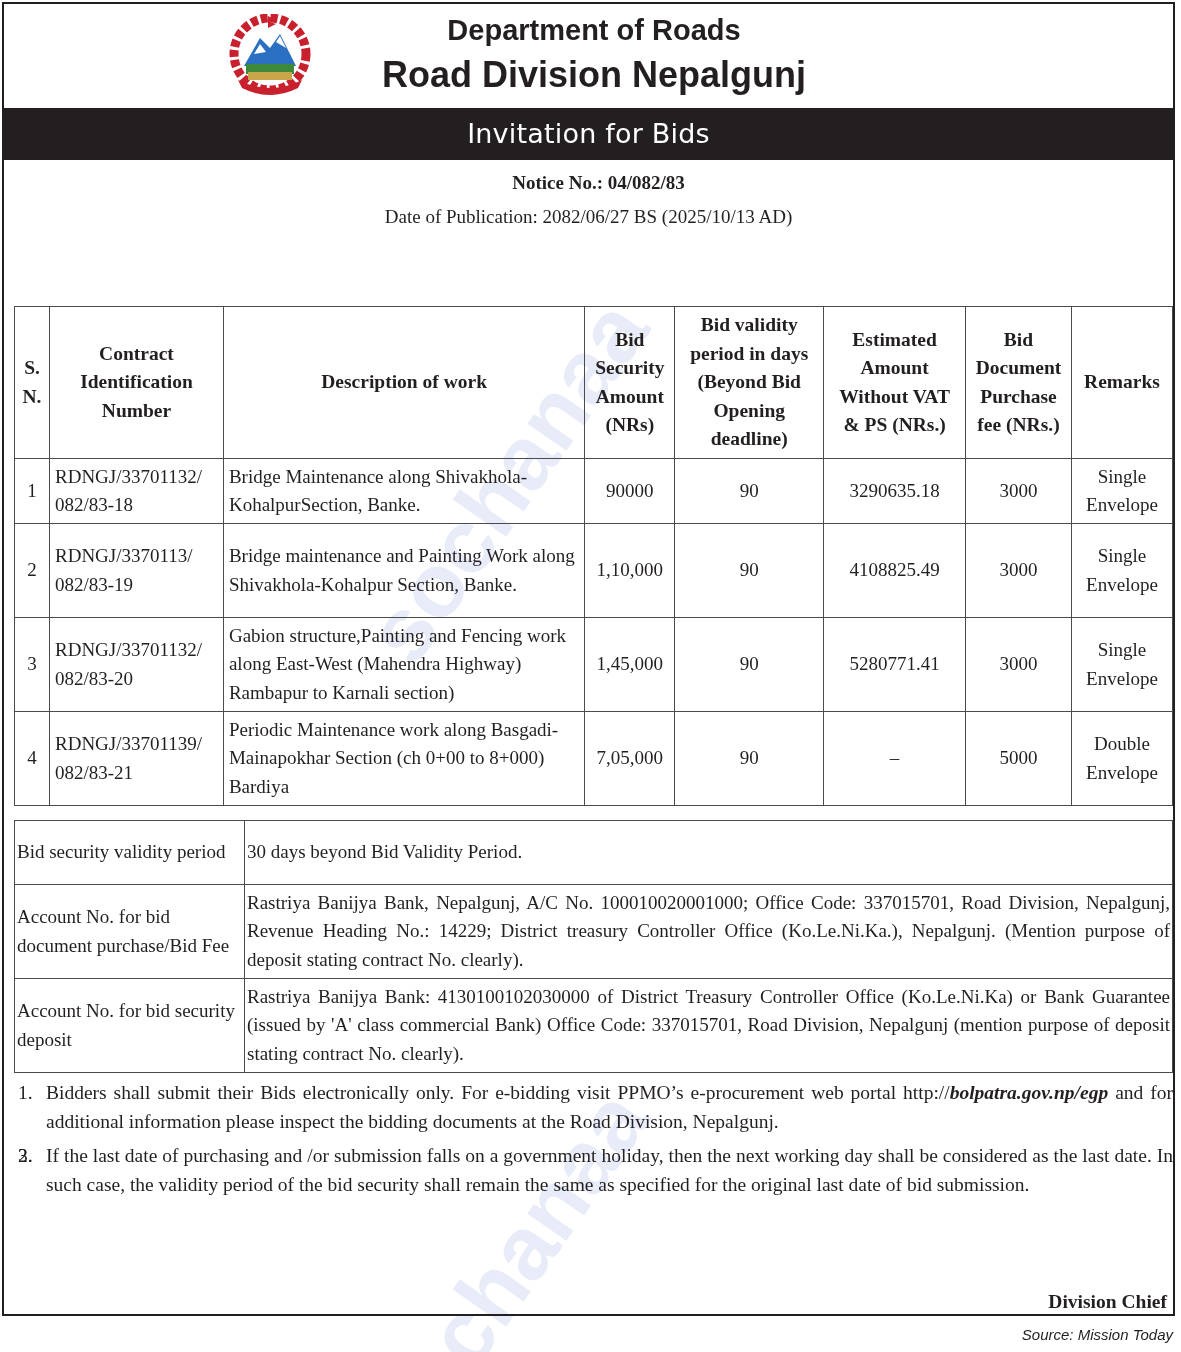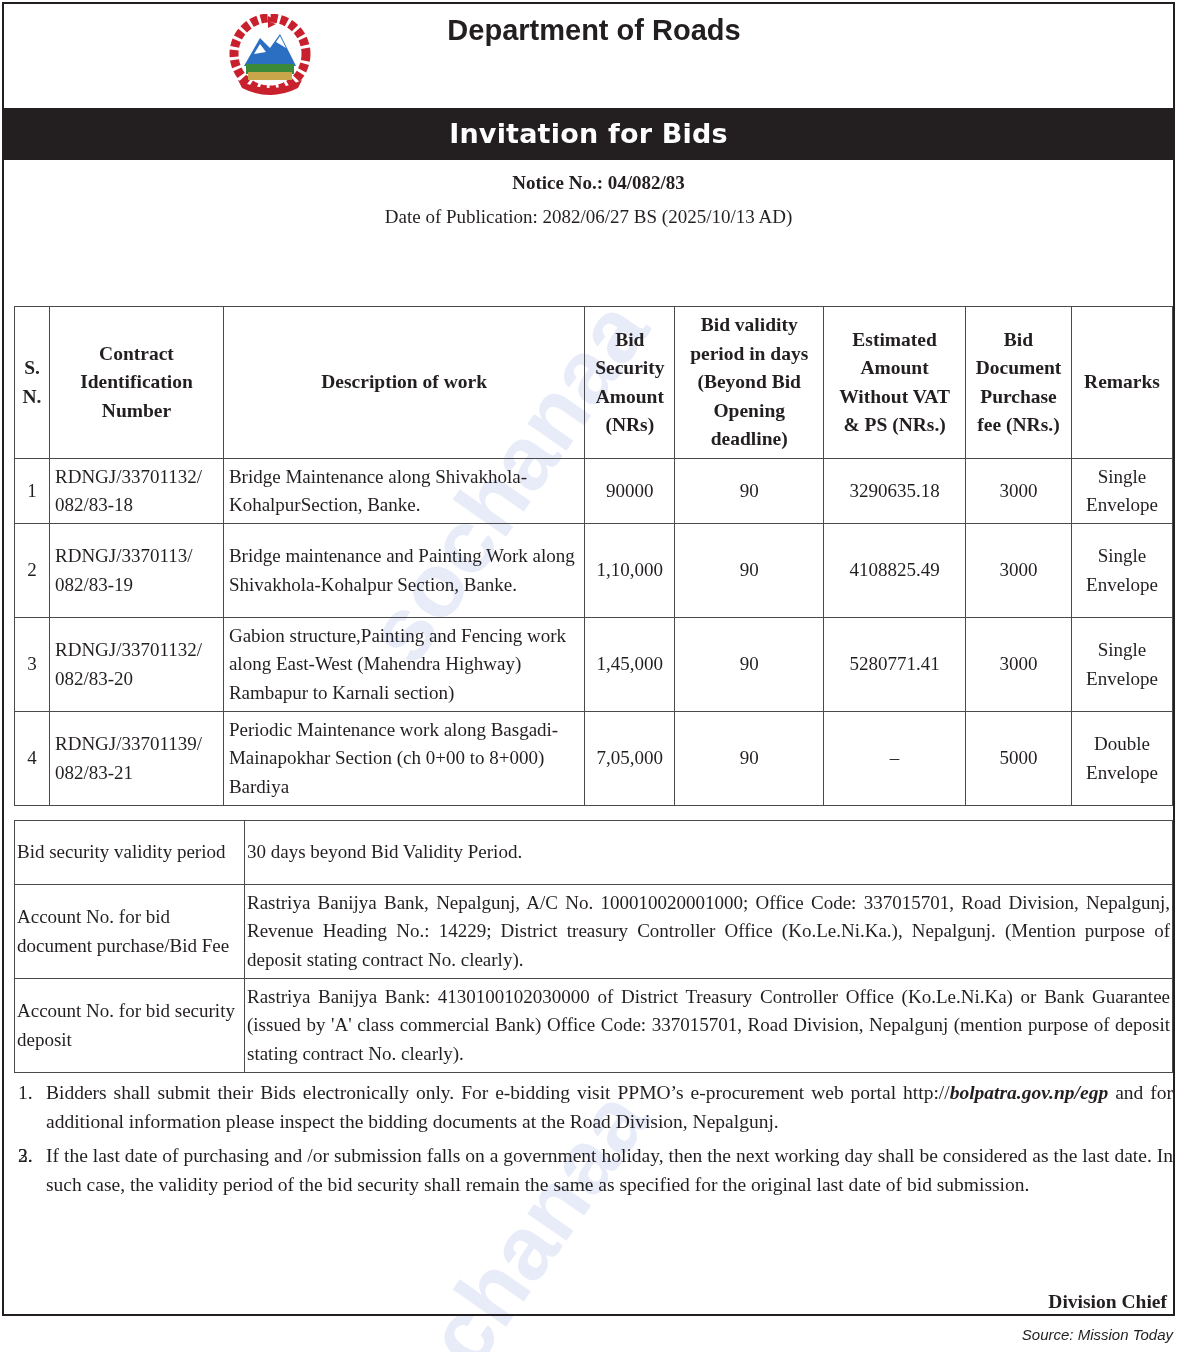--- a/index.html
+++ b/index.html
@@ -8,21 +8,21 @@
   .frame { position:absolute; left:2px; top:2px; width:1173px; height:1314px;
            border:2px solid #231f20; box-sizing:border-box; }
   .header { position:absolute; left:0; top:0; width:1173px; height:104px; }
   .emblem { position:absolute; left:220px; top:10px; width:92px; height:84px; }
   .h1 { position:absolute; left:370px; top:10px; width:440px; text-align:center;
         font-family:"Liberation Sans", sans-serif; font-weight:bold; font-size:29px; color:#231f20; }
   .h2 { position:absolute; left:340px; top:50px; width:500px; text-align:center;
         font-family:"Liberation Sans", sans-serif; font-weight:bold; font-size:36px; color:#231f20; }
   .banner { position:absolute; left:0; top:104px; width:1169px; height:52px; background:#231f20;
             color:#ffffff; text-align:center; font-family:"DejaVu Sans", sans-serif;
-            font-weight:bold; font-size:27px; line-height:52px; letter-spacing:0.2px; }
+            font-weight:normal; font-size:27px; line-height:52px; letter-spacing:0.2px; }
   .notice { position:absolute; top:168px; width:1169px; text-align:center; font-weight:bold; font-size:19px;padding-left:10px; }
   .pubdate { position:absolute; top:202px; width:1169px; text-align:center; font-size:19px; }
   .intro { position:absolute; left:10px; top:236px; width:1158px; font-size:19.5px; line-height:28.5px;
            text-align:justify; }
   table { border-collapse:collapse; position:absolute; }
   .works { left:10px; top:302px; width:1159px; font-size:19px; }
   .works th, .works td { border:1.6px solid #4a4a4a; padding:2px 5px; line-height:28.5px; vertical-align:middle; }
   .works th { font-weight:bold; text-align:center; font-size:19.5px; }
   .works td.c { text-align:center; }
   .info { left:10px; top:816px; width:1159px; font-size:19px; }
@@ -53,20 +53,21 @@
         <polygon points="20,52 36,24 46,34 56,20 72,52" fill="#2a6fc2"></polygon>
         <polygon points="30,40 36,30 42,38" fill="#ffffff"></polygon>
         <polygon points="52,28 56,22 62,34" fill="#ffffff"></polygon>
         <rect x="22" y="50" width="48" height="10" fill="#3a8a3a"></rect>
         <rect x="24" y="58" width="44" height="8" fill="#c9a64a"></rect>
         <path d="M14 66 Q46 82 78 66 L74 74 Q46 88 18 74 Z" fill="#c8202c"></path>
         <polygon points="44,2 44,14 52,10 46,8 52,6" fill="#c8202c"></polygon>
       </svg>
     </div>
     <div class="h1">Department of Roads</div>
+    <div class="h2">Road Division Nepalgunj</div>
   </div>
 
   <div class="banner">Invitation for Bids</div>
 
   <div class="notice">Notice No.: 04/082/83</div>
   <div class="pubdate">Date of Publication: 2082/06/27 BS (2025/10/13 AD)</div>
 
   <table class="works">
     <colgroup>
       <col style="width:35px">

